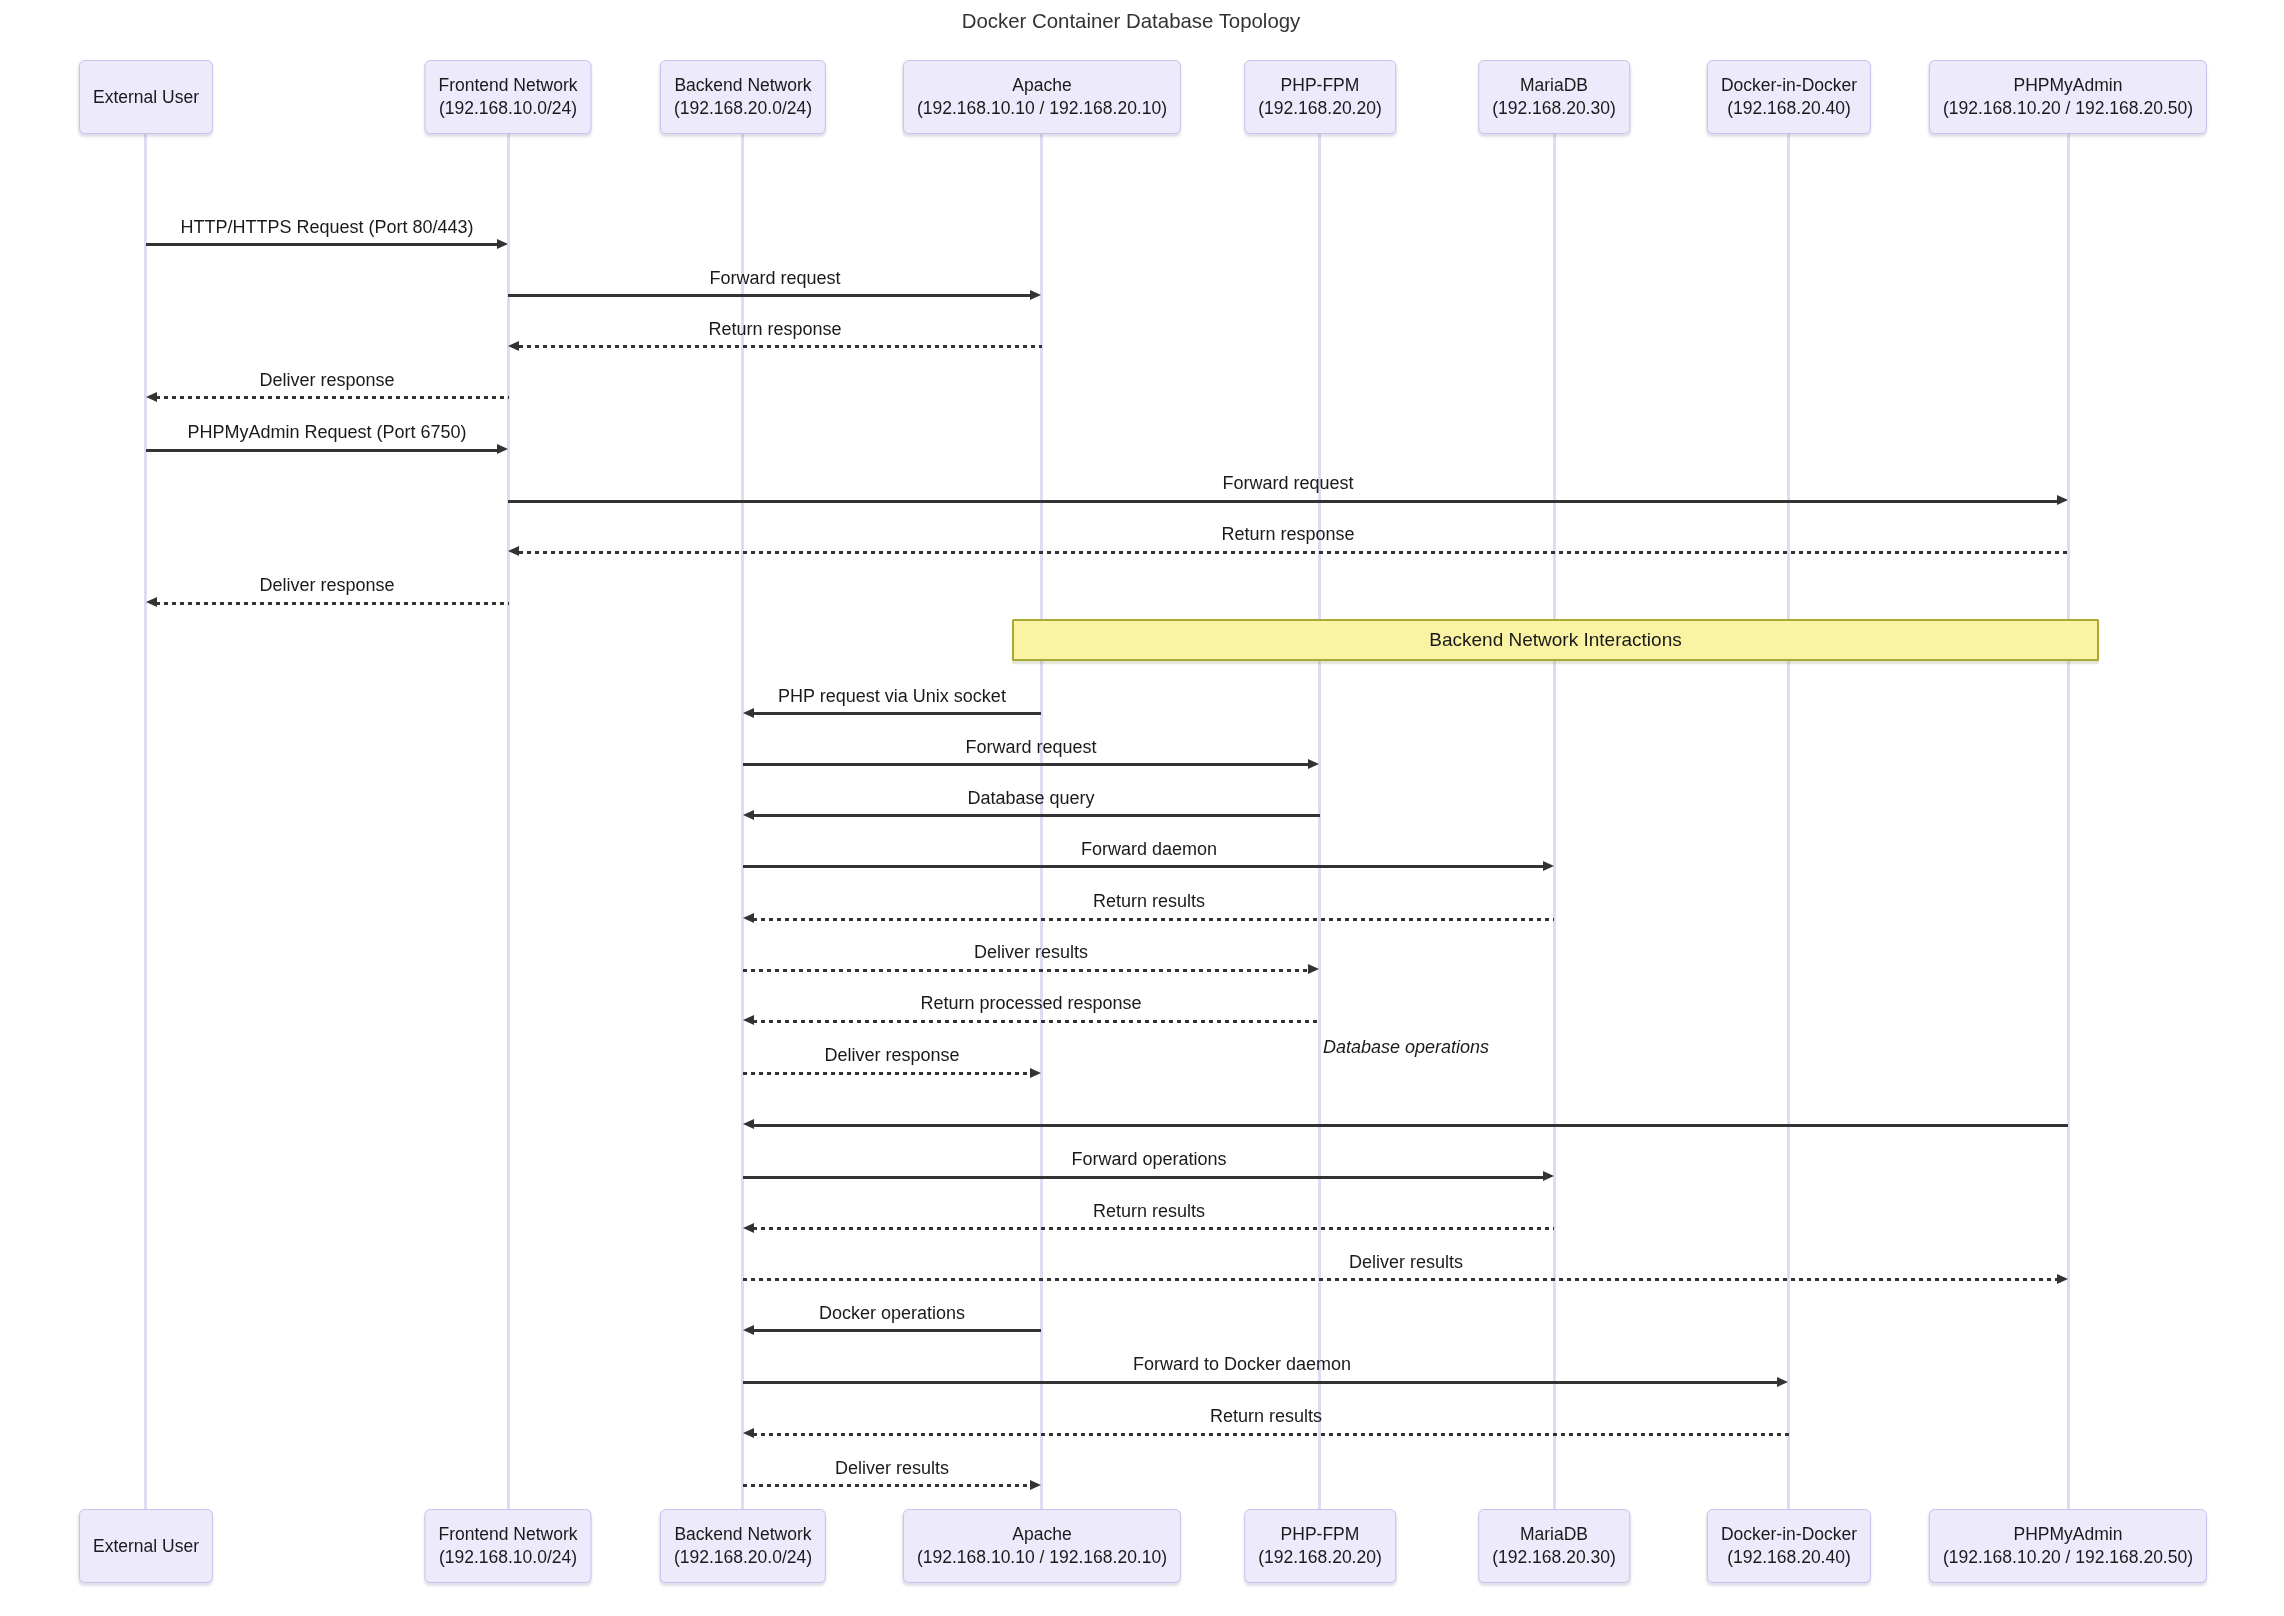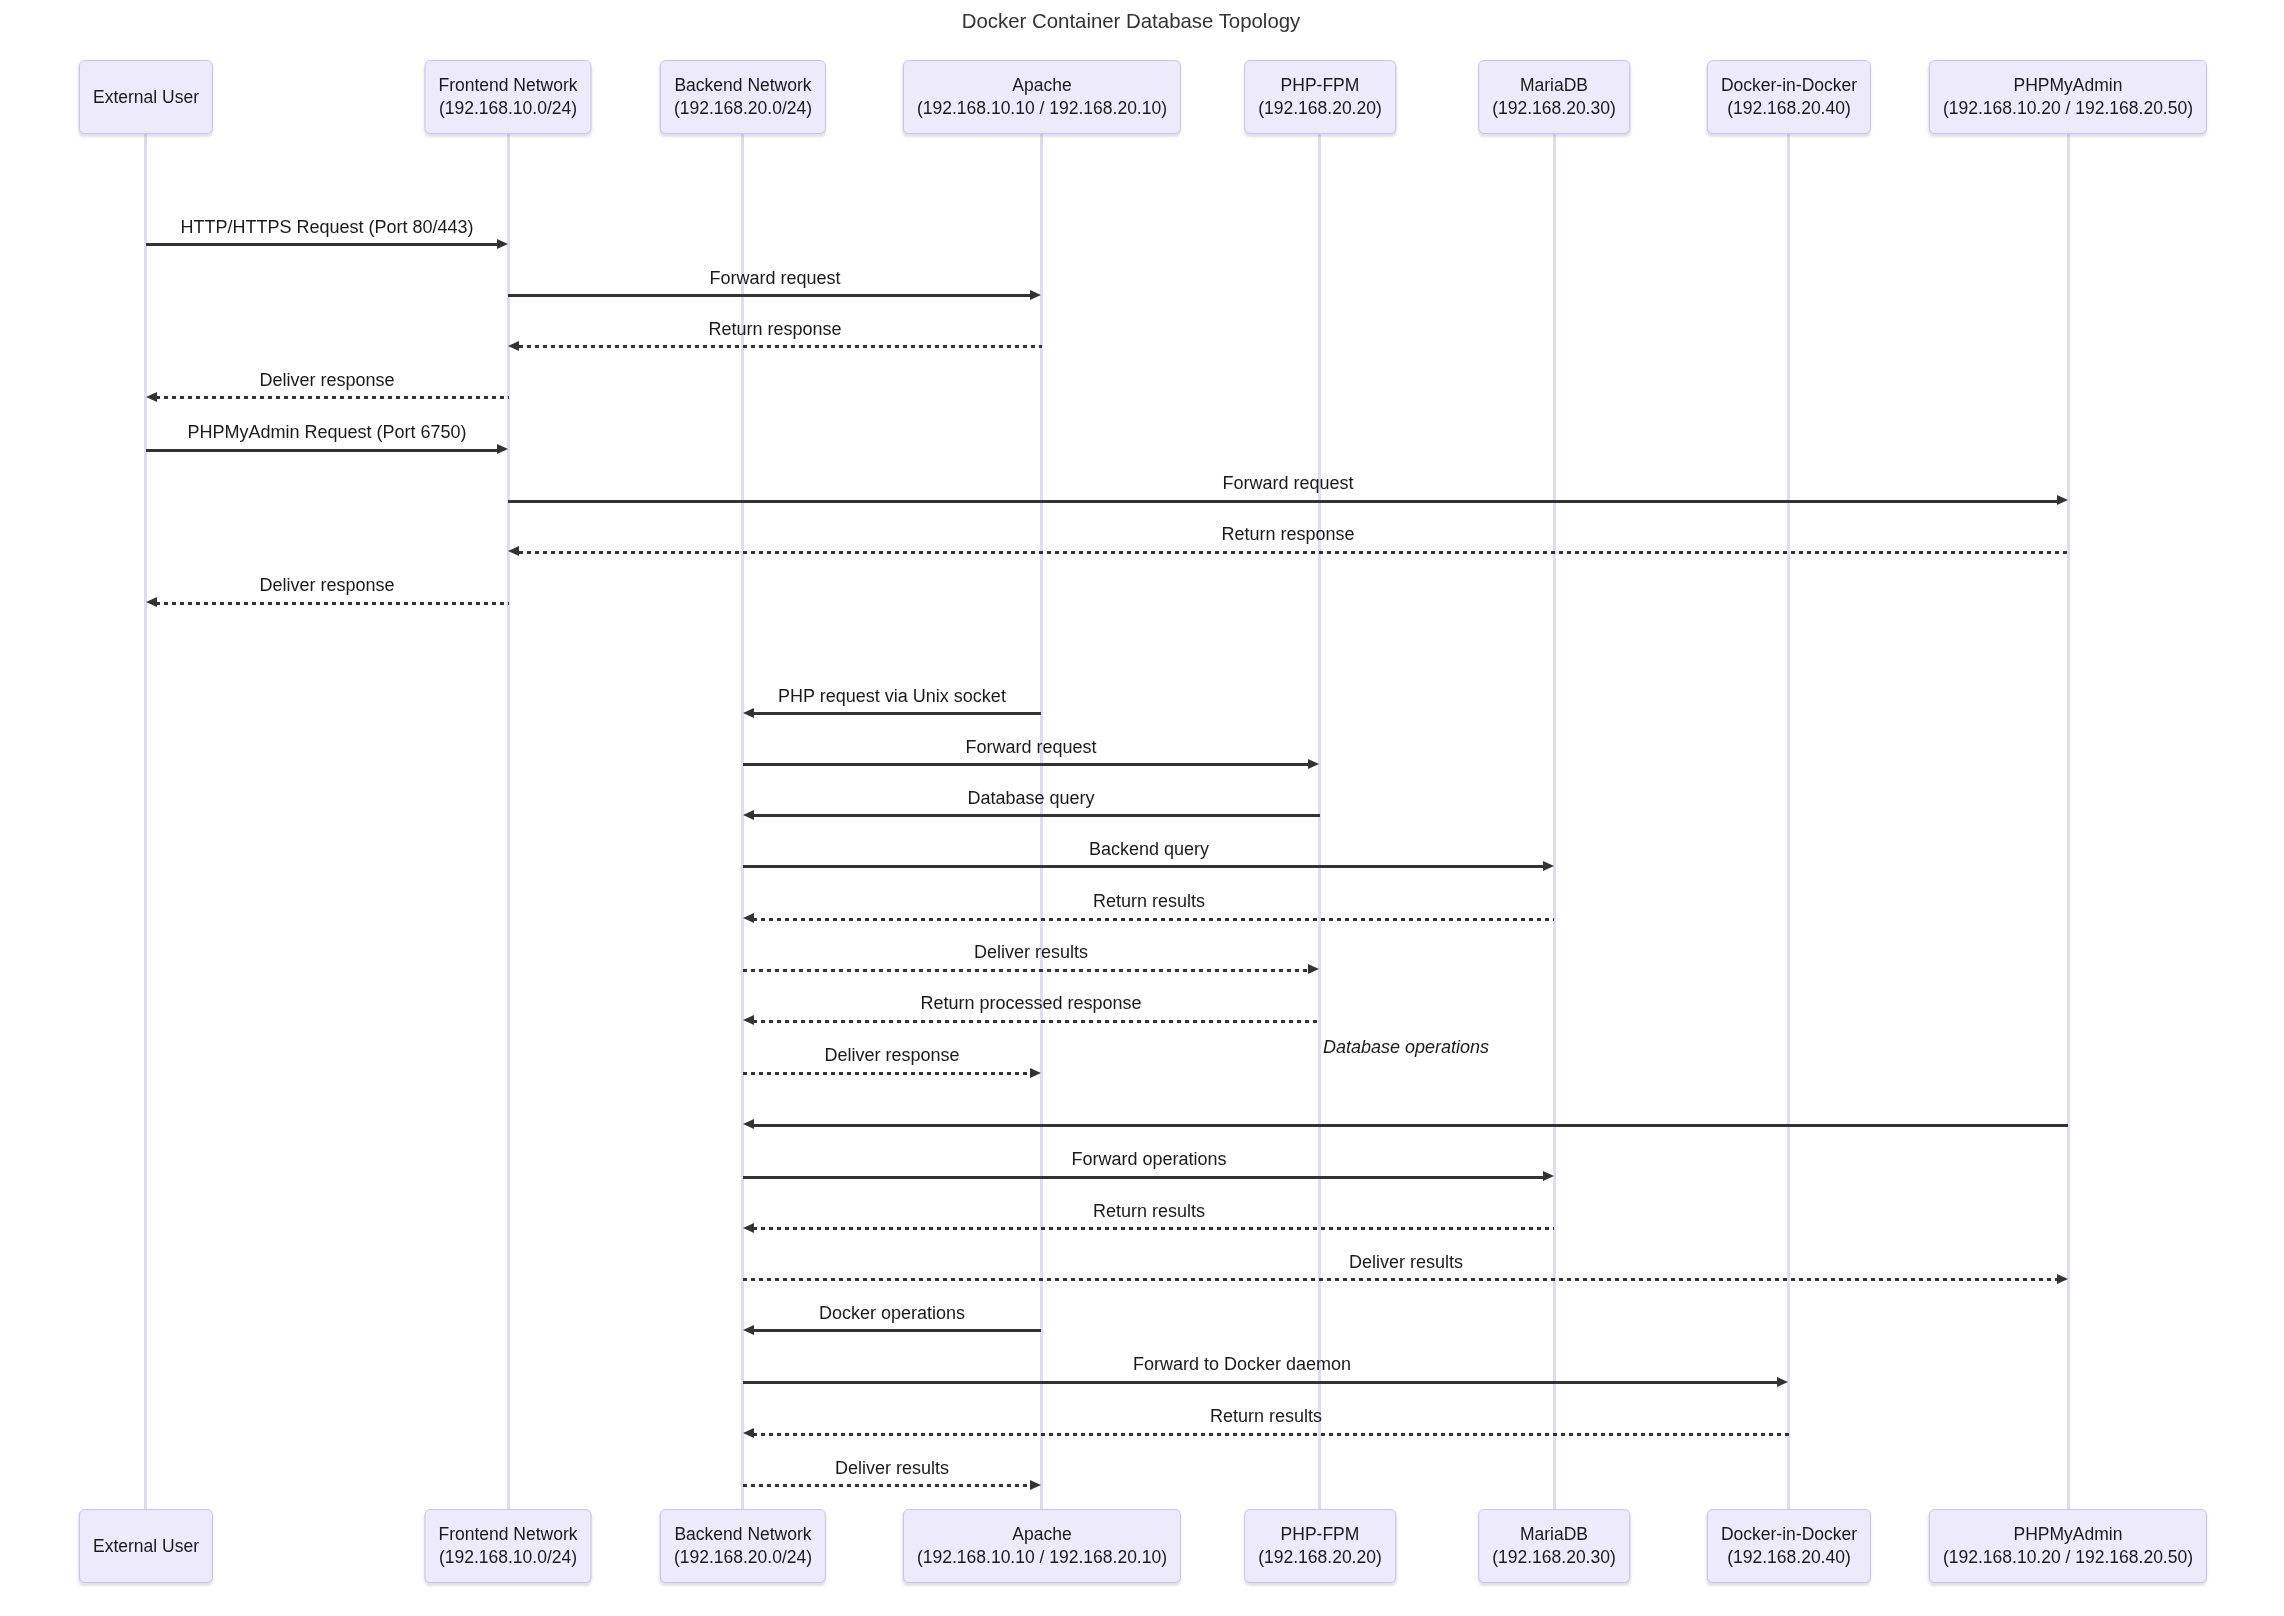--- a/index.html
+++ b/index.html
@@ -151,20 +151,23 @@
       <div class="actor-subtitle">(192.168.20.40)</div>
     </div>
     <div class="lifeline" style="left: 2067px;"></div>
     <div class="actor-box" style="left: 2068px; top: 60px;">
       <div class="actor-name">PHPMyAdmin</div>
       <div class="actor-subtitle">(192.168.10.20 / 192.168.20.50)</div>
     </div>
     <div class="actor-box" style="left: 2068px; top: 1509px;">
       <div class="actor-name">PHPMyAdmin</div>
       <div class="actor-subtitle">(192.168.10.20 / 192.168.20.50)</div>
+    </div>
+    <div class="note" style="left: 1012px; top: 619px; width: 1087px;">
+      <div class="note-label">Backend Network Interactions</div>
     </div>
     <div class="msg-label" style="left: 327px; top: 216px;">HTTP/HTTPS Request (Port 80/443)</div>
     <div class="msg-line solid" style="left: 146px; top: 243px; width: 353px;"></div>
     <div class="msg-head" style="top: 239px; left: 497px; border-left: 11.7px solid rgb(51, 51, 51);"></div>
     <div class="msg-label" style="left: 775px; top: 267px;">Forward request</div>
     <div class="msg-line solid" style="left: 508px; top: 294px; width: 523px;"></div>
     <div class="msg-head" style="top: 290px; left: 1030px; border-left: 11.7px solid rgb(51, 51, 51);"></div>
     <div class="msg-label" style="left: 775px; top: 318px;">Return response</div>
     <div class="msg-line dotted" style="left: 519px; top: 345px; width: 523px;"></div>
     <div class="msg-head" style="top: 341px; left: 508px; border-right: 11.7px solid rgb(51, 51, 51);"></div>
@@ -185,21 +188,21 @@
     <div class="msg-head" style="top: 597px; left: 146px; border-right: 11.7px solid rgb(51, 51, 51);"></div>
     <div class="msg-label" style="left: 892px; top: 685px;">PHP request via Unix socket</div>
     <div class="msg-line solid" style="left: 753px; top: 712px; width: 288px;"></div>
     <div class="msg-head" style="top: 708px; left: 743px; border-right: 11.7px solid rgb(51, 51, 51);"></div>
     <div class="msg-label" style="left: 1031px; top: 736px;">Forward request</div>
     <div class="msg-line solid" style="left: 743px; top: 763px; width: 567px;"></div>
     <div class="msg-head" style="top: 759px; left: 1308px; border-left: 11.7px solid rgb(51, 51, 51);"></div>
     <div class="msg-label" style="left: 1031px; top: 787px;">Database query</div>
     <div class="msg-line solid" style="left: 753px; top: 814px; width: 567px;"></div>
     <div class="msg-head" style="top: 810px; left: 743px; border-right: 11.7px solid rgb(51, 51, 51);"></div>
-    <div class="msg-label" style="left: 1149px; top: 838px;">Backend query</div>
+    <div class="msg-label" style="left: 1149px; top: 838px;">Forward daemon</div>
     <div class="msg-line solid" style="left: 743px; top: 865px; width: 801px;"></div>
     <div class="msg-head" style="top: 861px; left: 1543px; border-left: 11.7px solid rgb(51, 51, 51);"></div>
     <div class="msg-label" style="left: 1149px; top: 890px;">Return results</div>
     <div class="msg-line dotted" style="left: 753px; top: 918px; width: 801px;"></div>
     <div class="msg-head" style="top: 913px; left: 743px; border-right: 11.7px solid rgb(51, 51, 51);"></div>
     <div class="msg-label" style="left: 1031px; top: 941px;">Deliver results</div>
     <div class="msg-line dotted" style="left: 743px; top: 969px; width: 567px;"></div>
     <div class="msg-head" style="top: 964px; left: 1308px; border-left: 11.7px solid rgb(51, 51, 51);"></div>
     <div class="msg-label" style="left: 1031px; top: 992px;">Return processed response</div>
     <div class="msg-line dotted" style="left: 753px; top: 1020px; width: 567px;"></div>

